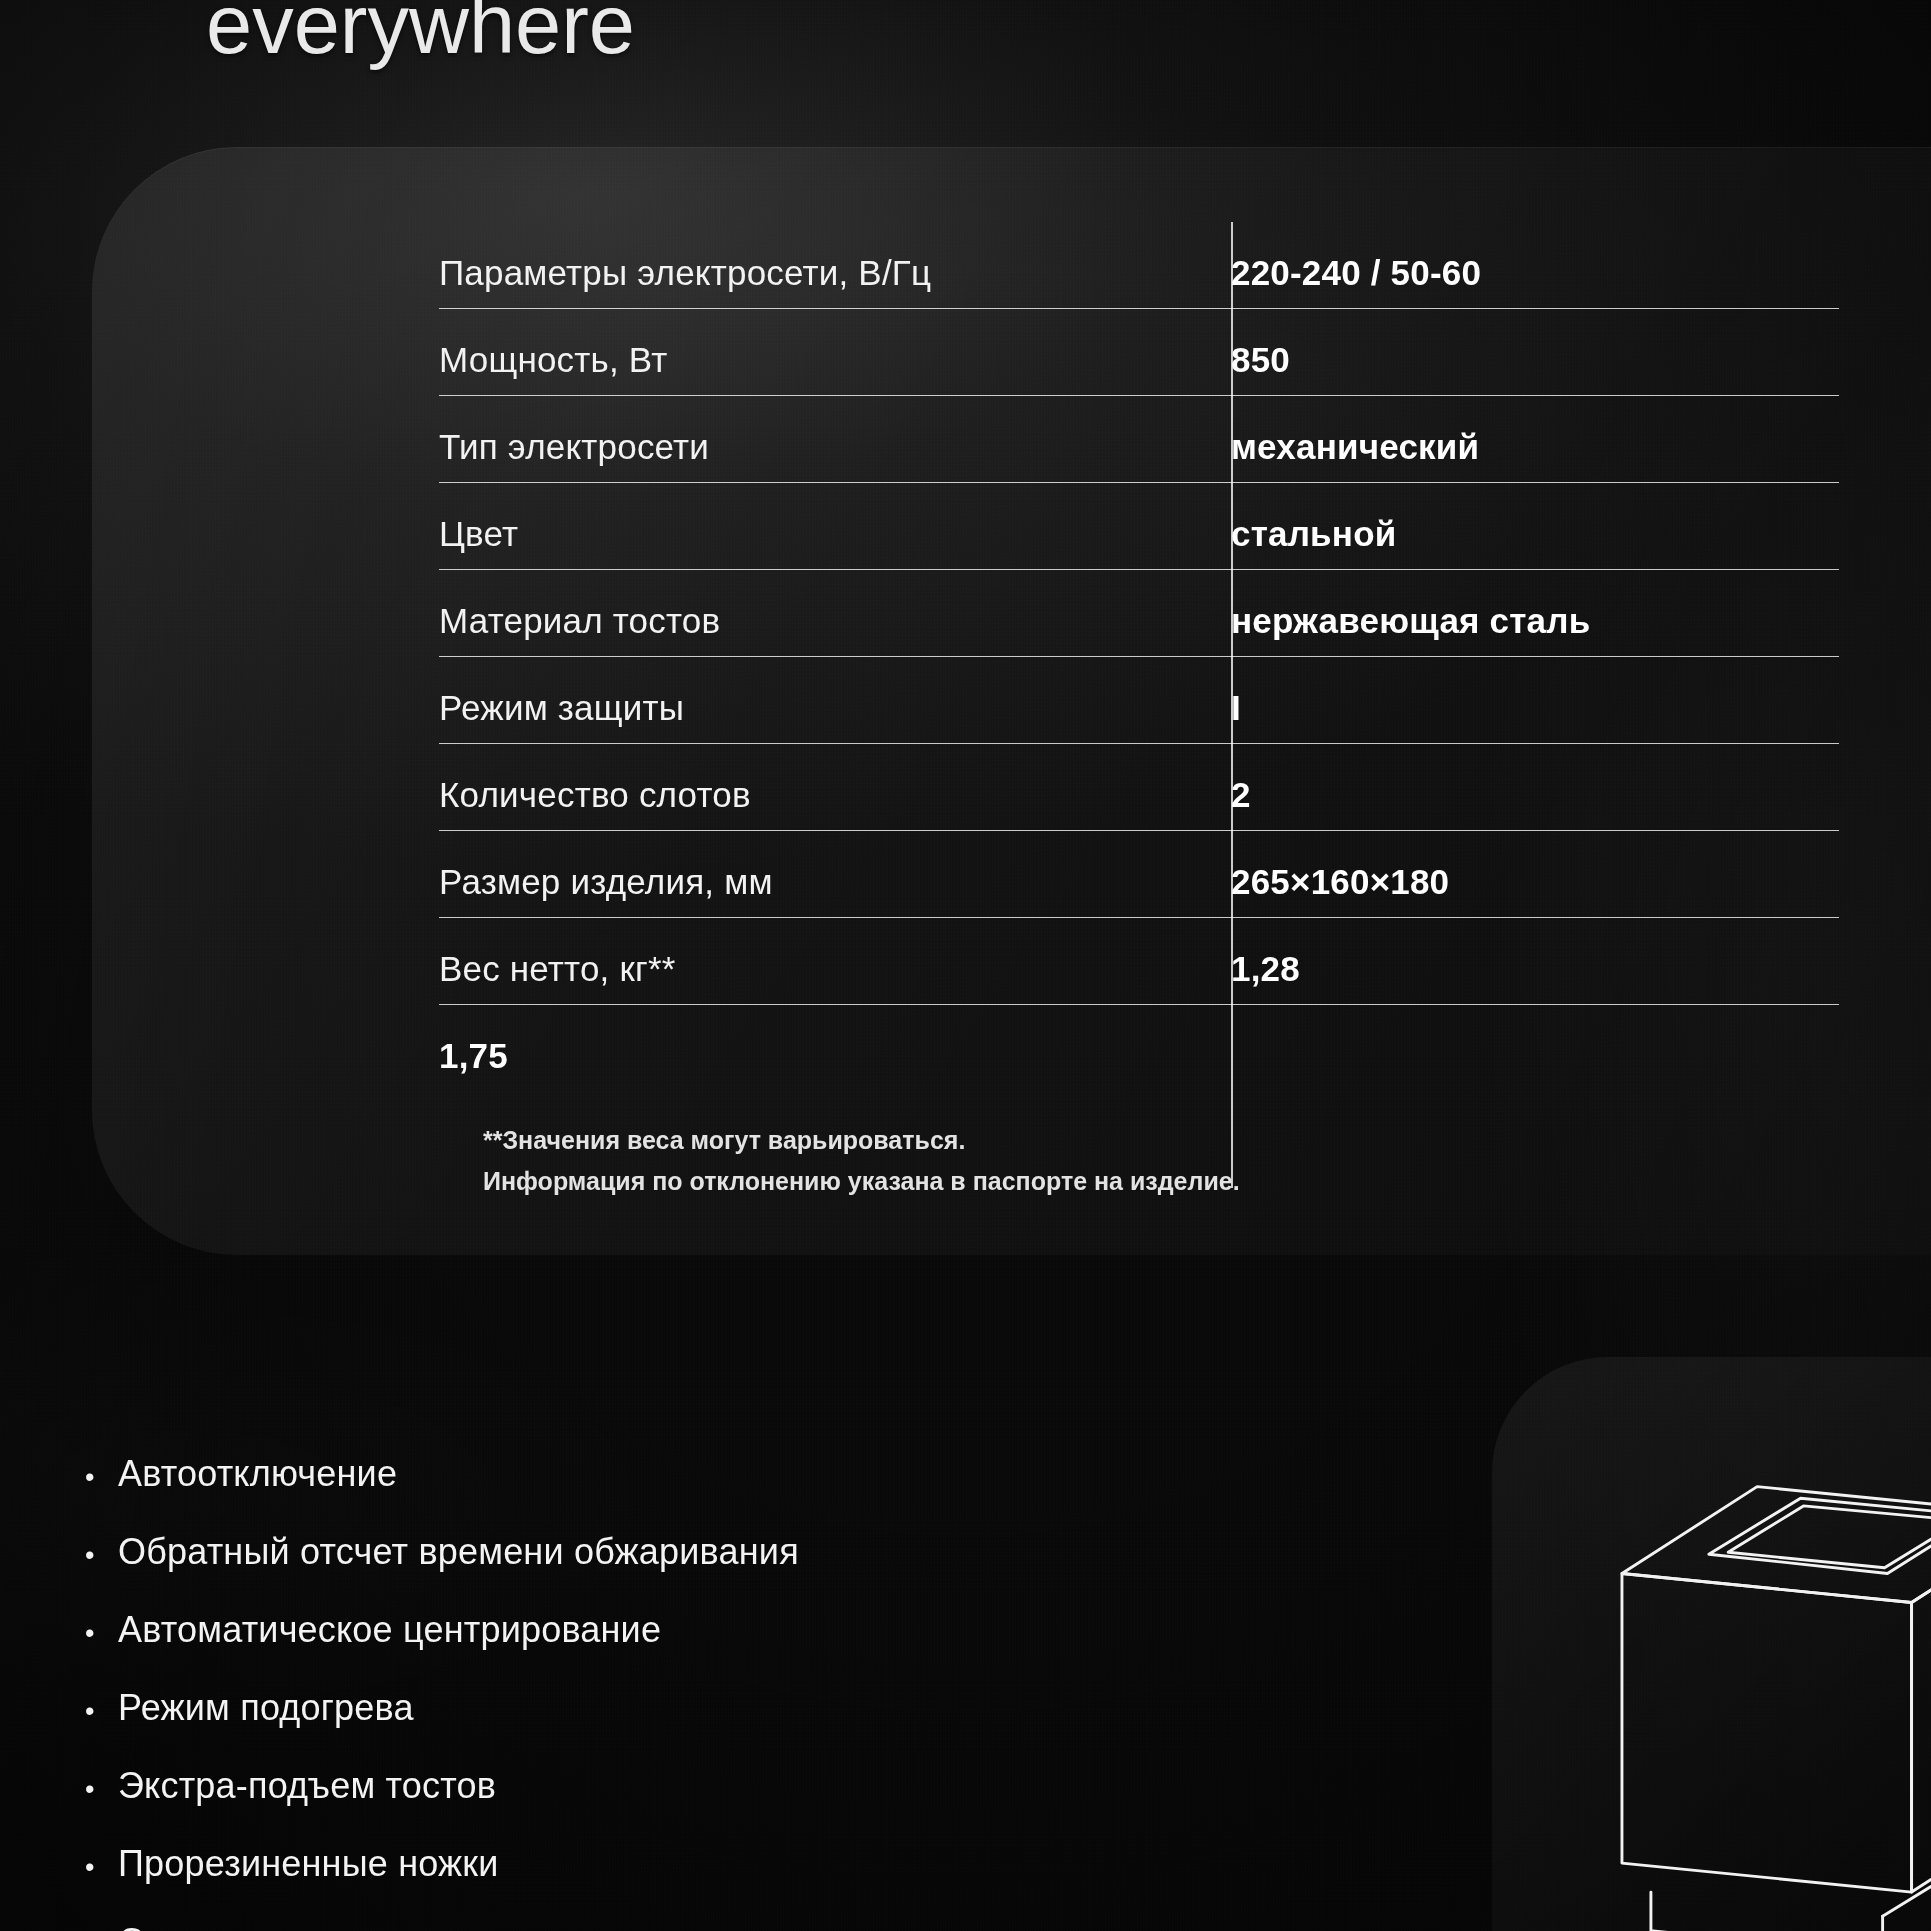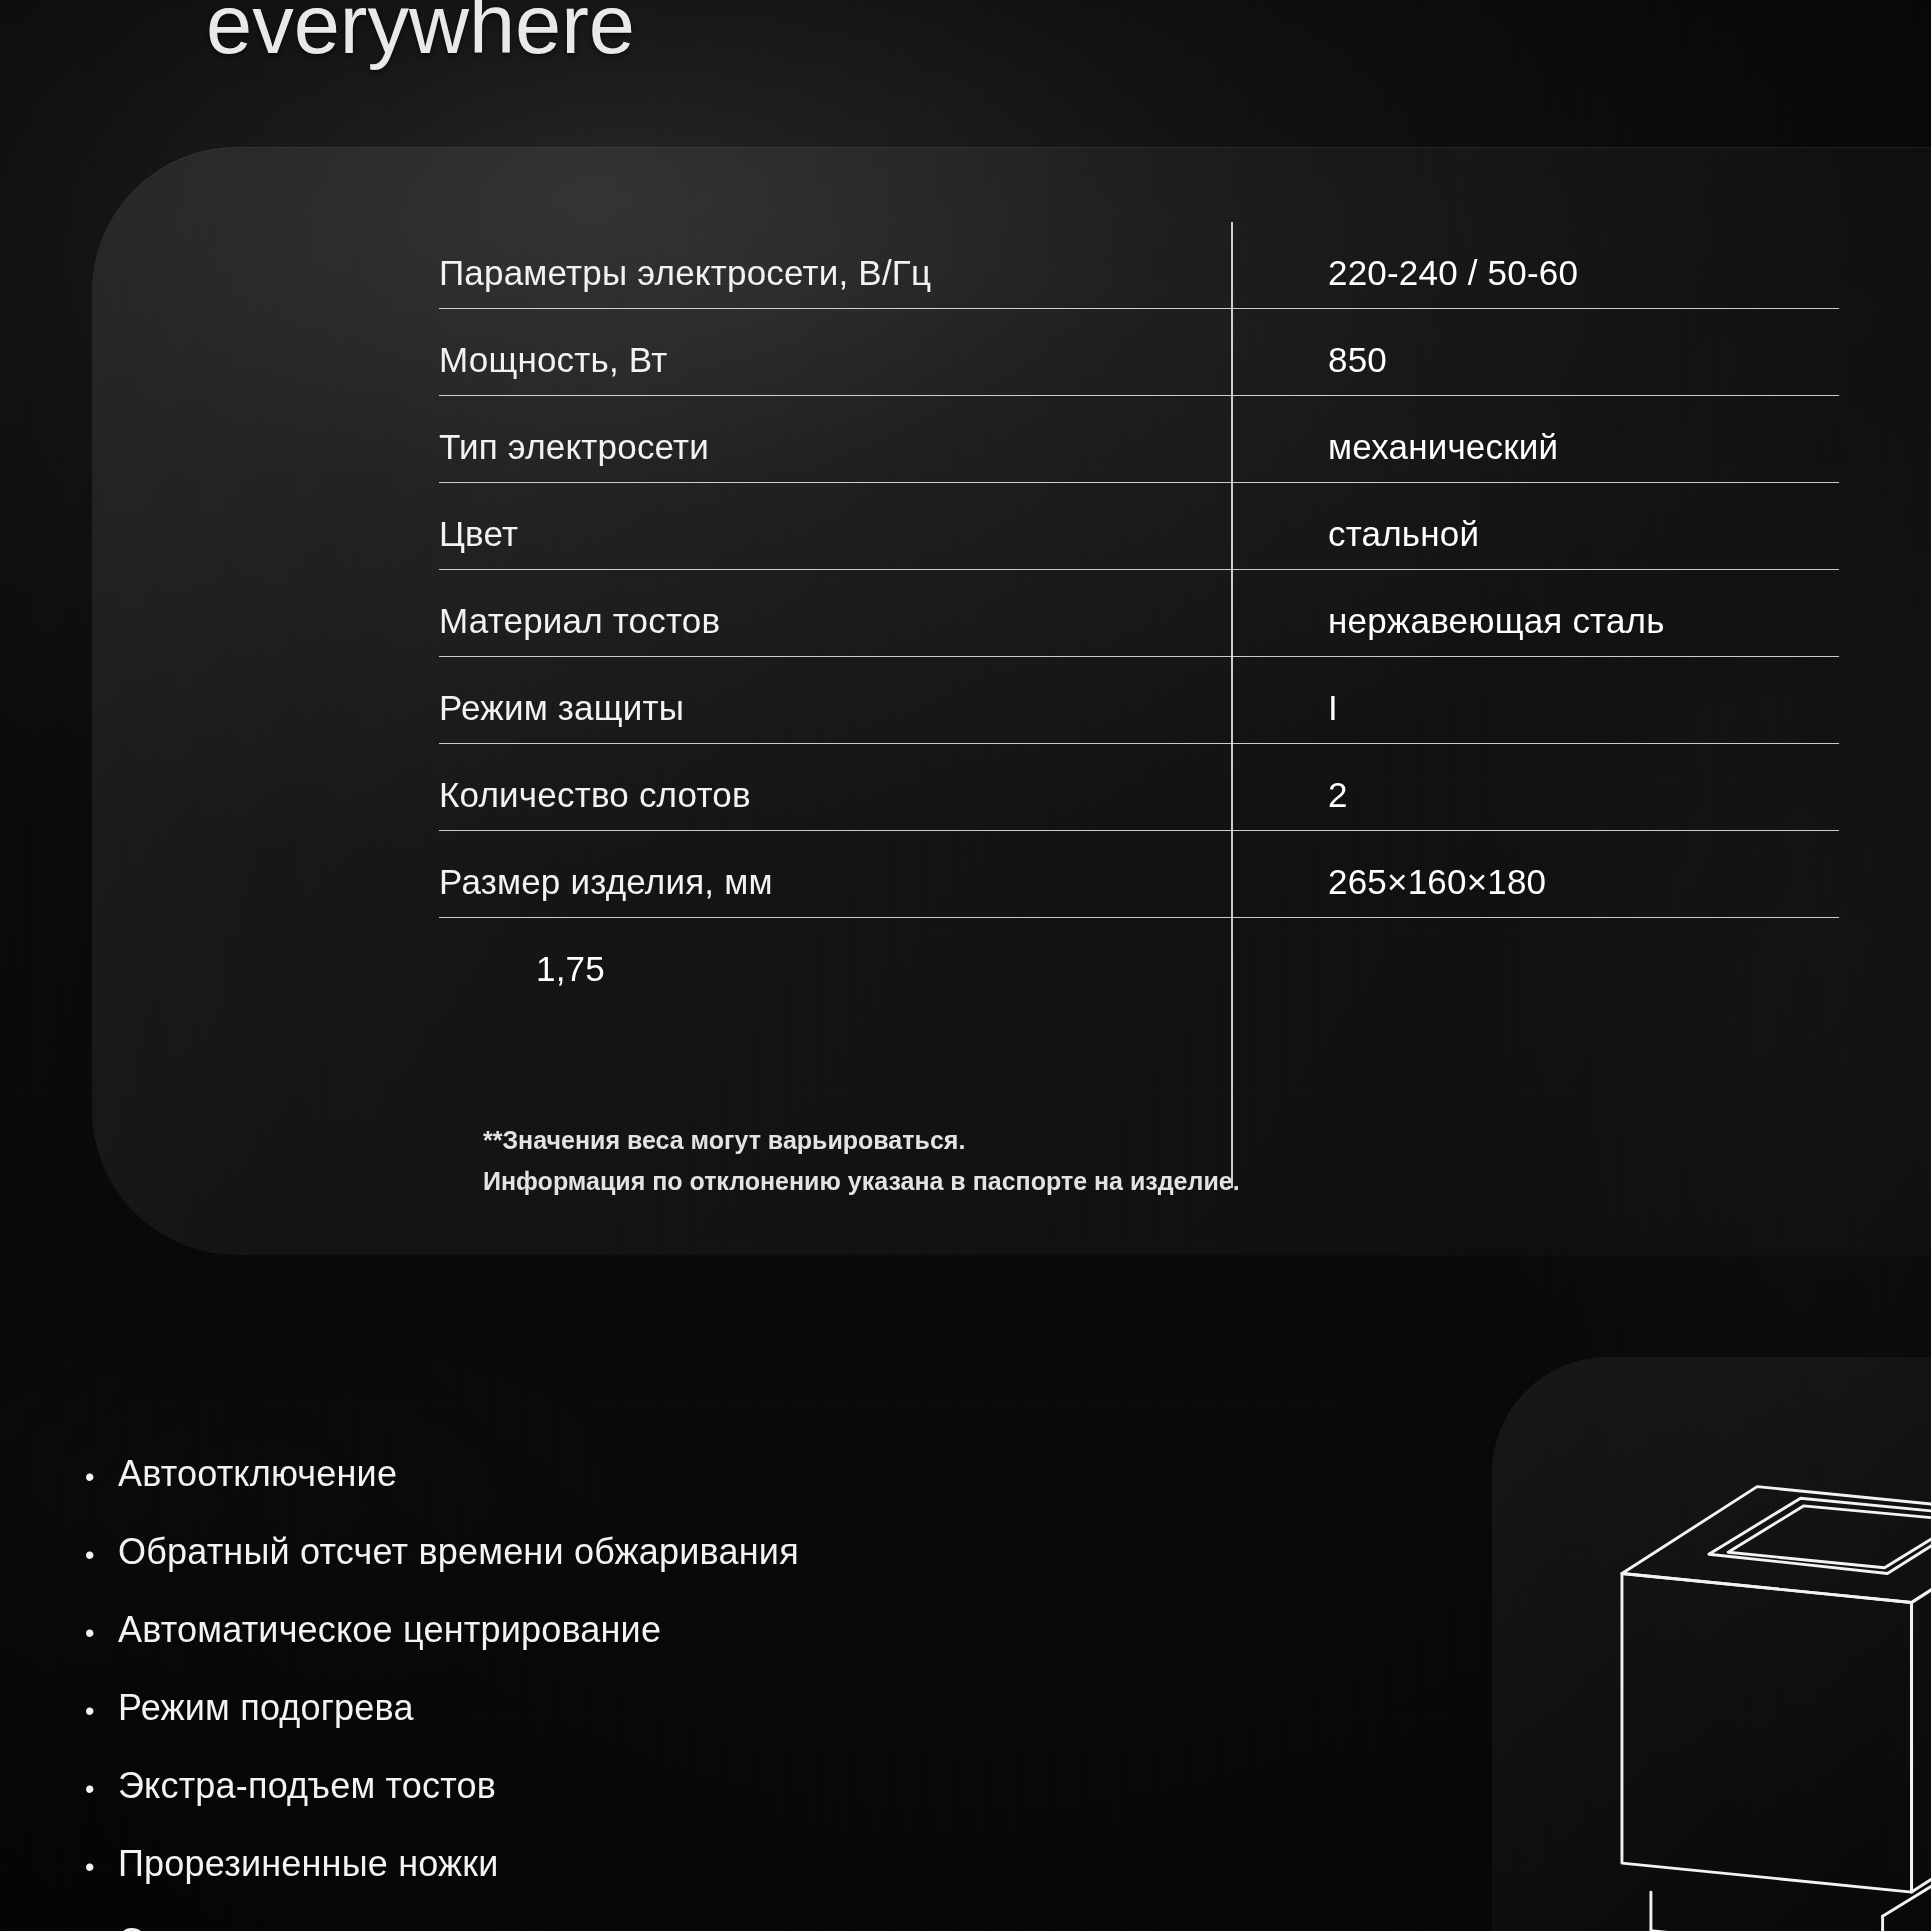--- a/index.html
+++ b/index.html
@@ -94,24 +94,23 @@
     font-size: 35px;
     font-weight: 400;
     color: #f2f2f2;
     padding-bottom: 15.4px;
     letter-spacing: 0.2px;
     margin-top: 9px;
   }
   .spec-value {
     flex: 1 1 auto;
     font-size: 35px;
-    font-weight: 400;
+    font-weight: 700;
     color: #ffffff;
     padding-bottom: 15.4px;
-    padding-left: 97px;
     letter-spacing: 0.2px;
   }
   .col-divider {
     position: absolute;
     left: 792px;
     top: 0;
     width: 1.9px;
     height: 966px;
     background: rgba(255,255,255,.78);
   }
@@ -210,20 +209,24 @@
   </div>
   <div class="spec-row">
     <div class="spec-label">Количество слотов</div>
     <div class="spec-value">2</div>
   </div>
   <div class="spec-row">
     <div class="spec-label">Размер изделия, мм</div>
     <div class="spec-value">265×160×180</div>
   </div>
   <div class="spec-row">
+    <div class="spec-label">Вес нетто, кг**</div>
+    <div class="spec-value">1,28</div>
+  </div>
+  <div class="spec-row">
     <div class="spec-value">1,75</div>
   </div>
 </div>
 
 <div class="footnote">
   <div>**Значения веса могут варьироваться.</div>
   <div>Информация по отклонению указана в паспорте на изделие.</div>
 </div>
 
 <div class="features">

